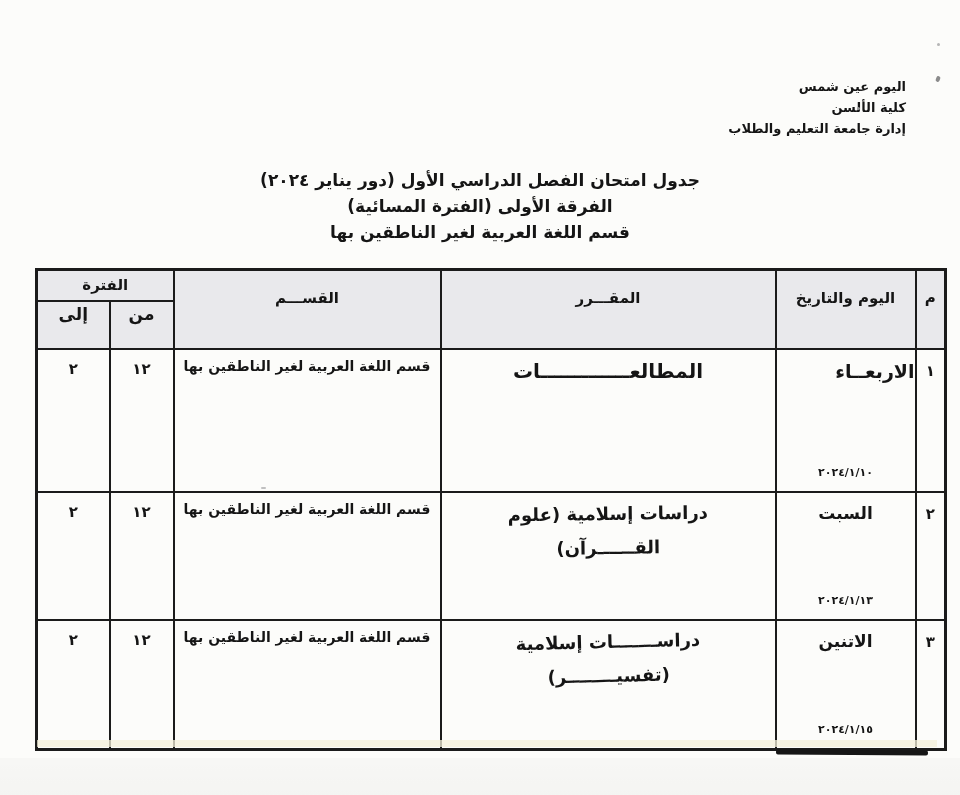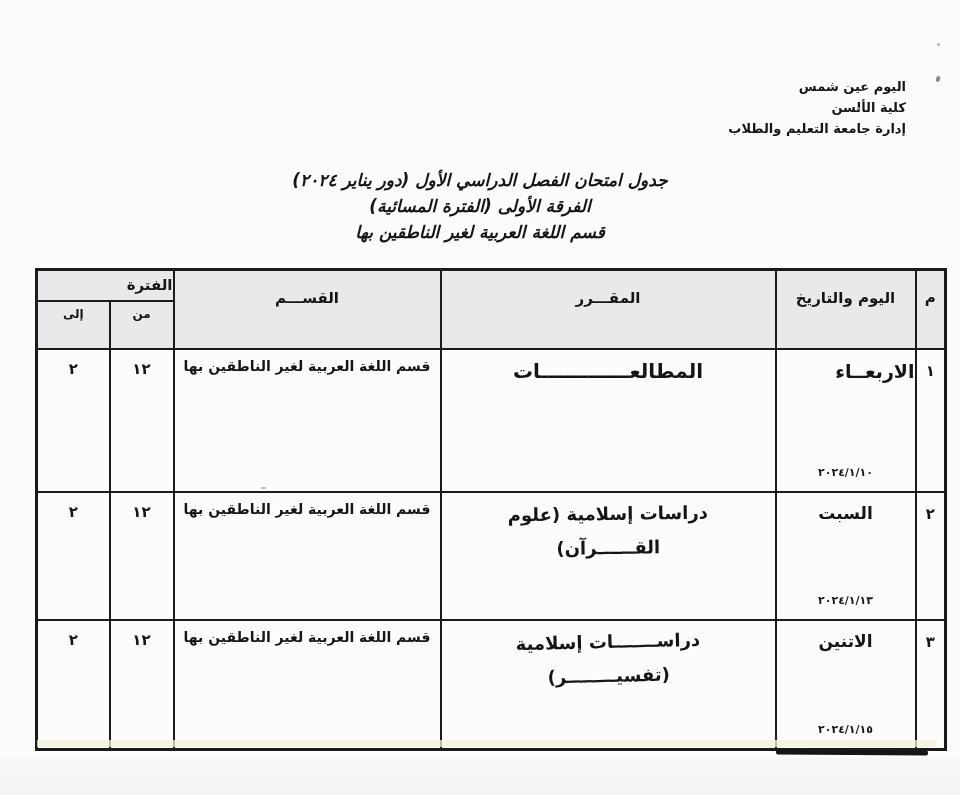--- a/index.html
+++ b/index.html
@@ -30,21 +30,20 @@
   .title-block {
     position: absolute;
     top: 167px;
     left: 0;
     width: 100%;
     direction: rtl;
     text-align: center;
     font-size: 17px;
     font-weight: bold;
     line-height: 26px;
-    font-style: italic;
   }
 
   
   table.sched {
     position: absolute;
     left: 35px;
     top: 268px;
     width: 909px;
     direction: rtl;
     border-collapse: collapse;
@@ -58,22 +57,22 @@
   table.sched { border: 3px solid #1b1b1b; }
 
   thead th {
     background: #e9e9ec;
     font-size: 15px;
     font-weight: bold;
   }
   tr.hrow1 { height: 31px; }
   tr.hrow2 { height: 48px; }
   th.span2 { vertical-align: middle; padding-bottom: 22px; }
-  th.period-head { vertical-align: middle; text-align: right; }
-  tr.hrow2 th { vertical-align: middle; padding-bottom: 22px; font-size: 12px; }
+  th.period-head { vertical-align: middle; }
+  tr.hrow2 th { vertical-align: middle; padding-bottom: 22px; font-size: 17px; }
 
   tr.brow1 { height: 143px; }
   tr.brow2 { height: 128px; }
   tr.brow3 { height: 130px; }
 
   td { vertical-align: top; background: transparent; }
 
   td.idx {
     text-align: center;
     padding-top: 12px;

